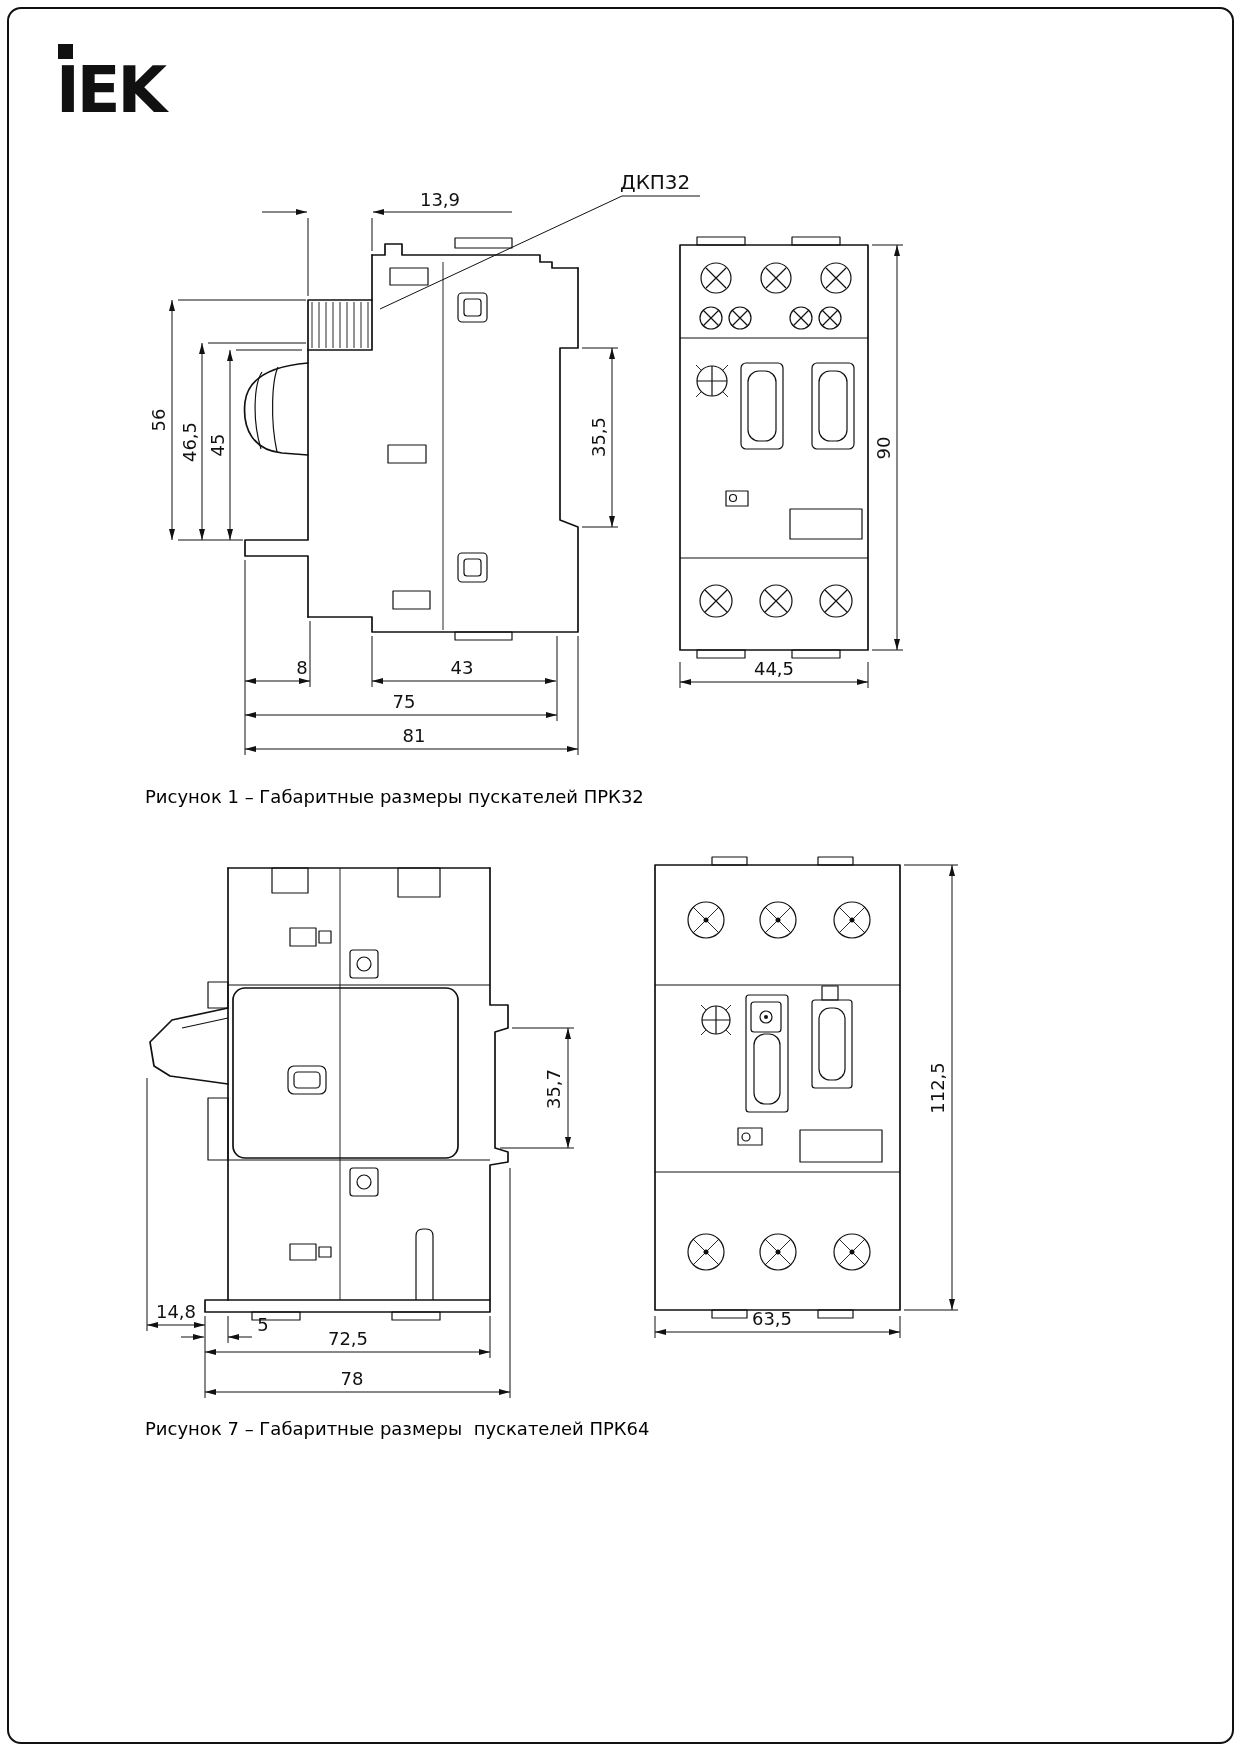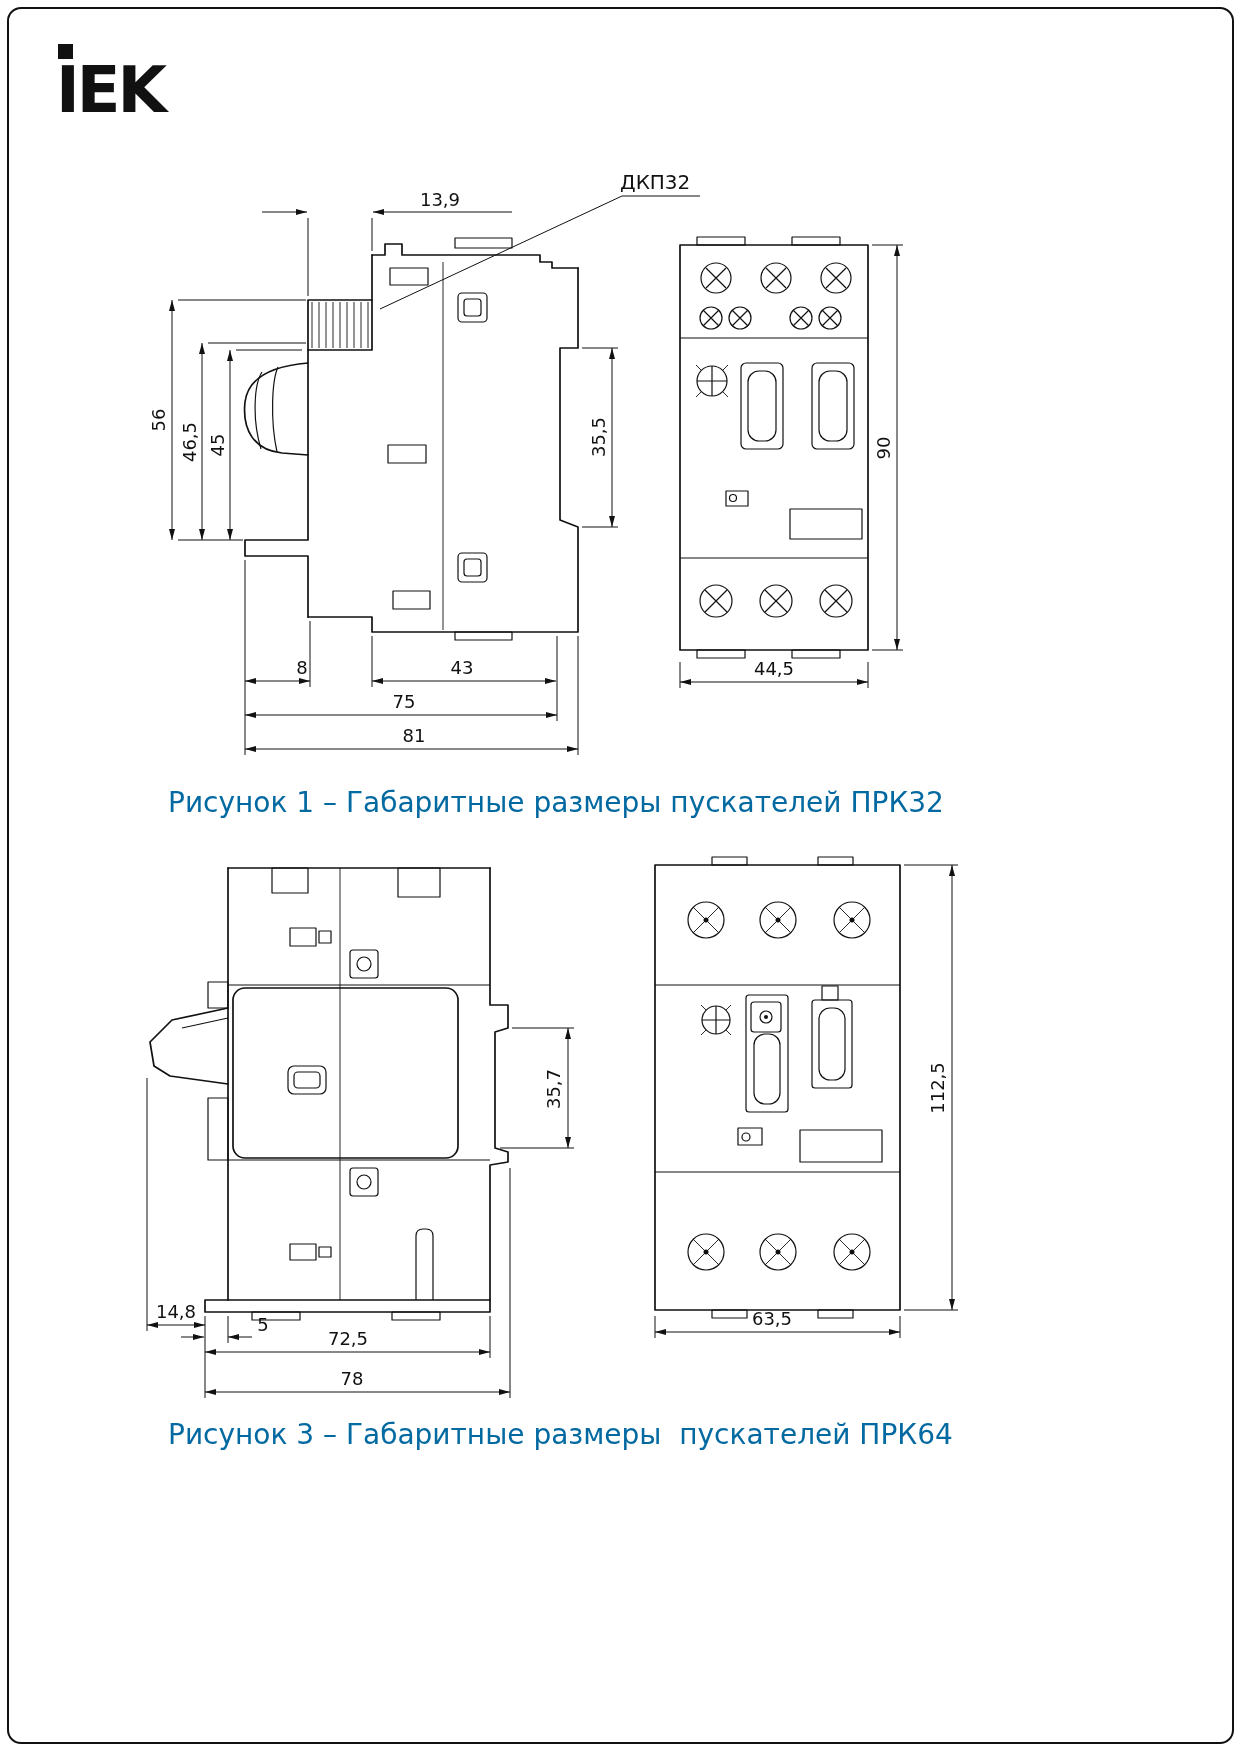--- a/index.html
+++ b/index.html
@@ -1,20 +1,20 @@
 <!DOCTYPE html>
 <html><head>
 <meta charset="utf-8">
 <style>
   html,body{margin:0;padding:0;background:#ffffff;}
   body{width:1241px;height:1751px;position:relative;overflow:hidden;
        font-family:"DejaVu Sans","Liberation Sans",sans-serif;color:#111;}
   .page-frame{position:absolute;left:7px;top:7px;right:7px;bottom:7px;
        border:2px solid #111;border-radius:14px;pointer-events:none;}
-  .caption{position:absolute;font-size:28px;color:#0369a1;white-space:pre;margin-left:23px;}
+  .caption{position:absolute;font-size:18px;color:#000000;white-space:pre;}
   #cap1{left:145px;top:786px;}
   #cap2{left:145px;top:1418px;}
   svg.sheet{position:absolute;left:0;top:0;}
   svg text{font-family:"DejaVu Sans","Liberation Sans",sans-serif;font-size:18px;fill:#111;}
   svg text.logo-text{font-size:64px;font-weight:bold;letter-spacing:-3px;}
   svg text.callout{font-size:20px;}
   .ol{fill:none;stroke:#111;stroke-width:1.7;stroke-linejoin:round;stroke-linecap:round;}
   .dt{fill:none;stroke:#111;stroke-width:1.2;stroke-linejoin:round;}
   .thin{fill:none;stroke:#111;stroke-width:0.9;}
   .dim{fill:none;stroke:#111;stroke-width:1;}
@@ -269,13 +269,13 @@
     <path class="dim" d="M904,865 L958,865 M904,1310 L958,1310"></path>
     <line class="dim" x1="952" y1="865" x2="952" y2="1310" marker-start="url(#arr)" marker-end="url(#arr)"></line>
     <text x="944" y="1088" text-anchor="middle" transform="rotate(-90 944 1088)">112,5</text>
     <path class="dim" d="M655,1316 L655,1338 M900,1316 L900,1338"></path>
     <line class="dim" x1="655" y1="1332" x2="900" y2="1332" marker-start="url(#arr)" marker-end="url(#arr)"></line>
     <text x="772" y="1325" text-anchor="middle">63,5</text>
   </g>
 </svg>
 
 <div id="cap1" class="caption">Рисунок 1 – Габаритные размеры пускателей ПРК32</div>
-<div id="cap2" class="caption">Рисунок 3 – Габаритные размеры  пускателей ПРК64</div>
+<div id="cap2" class="caption">Рисунок 7 – Габаритные размеры  пускателей ПРК64</div>
 
 </body></html>

